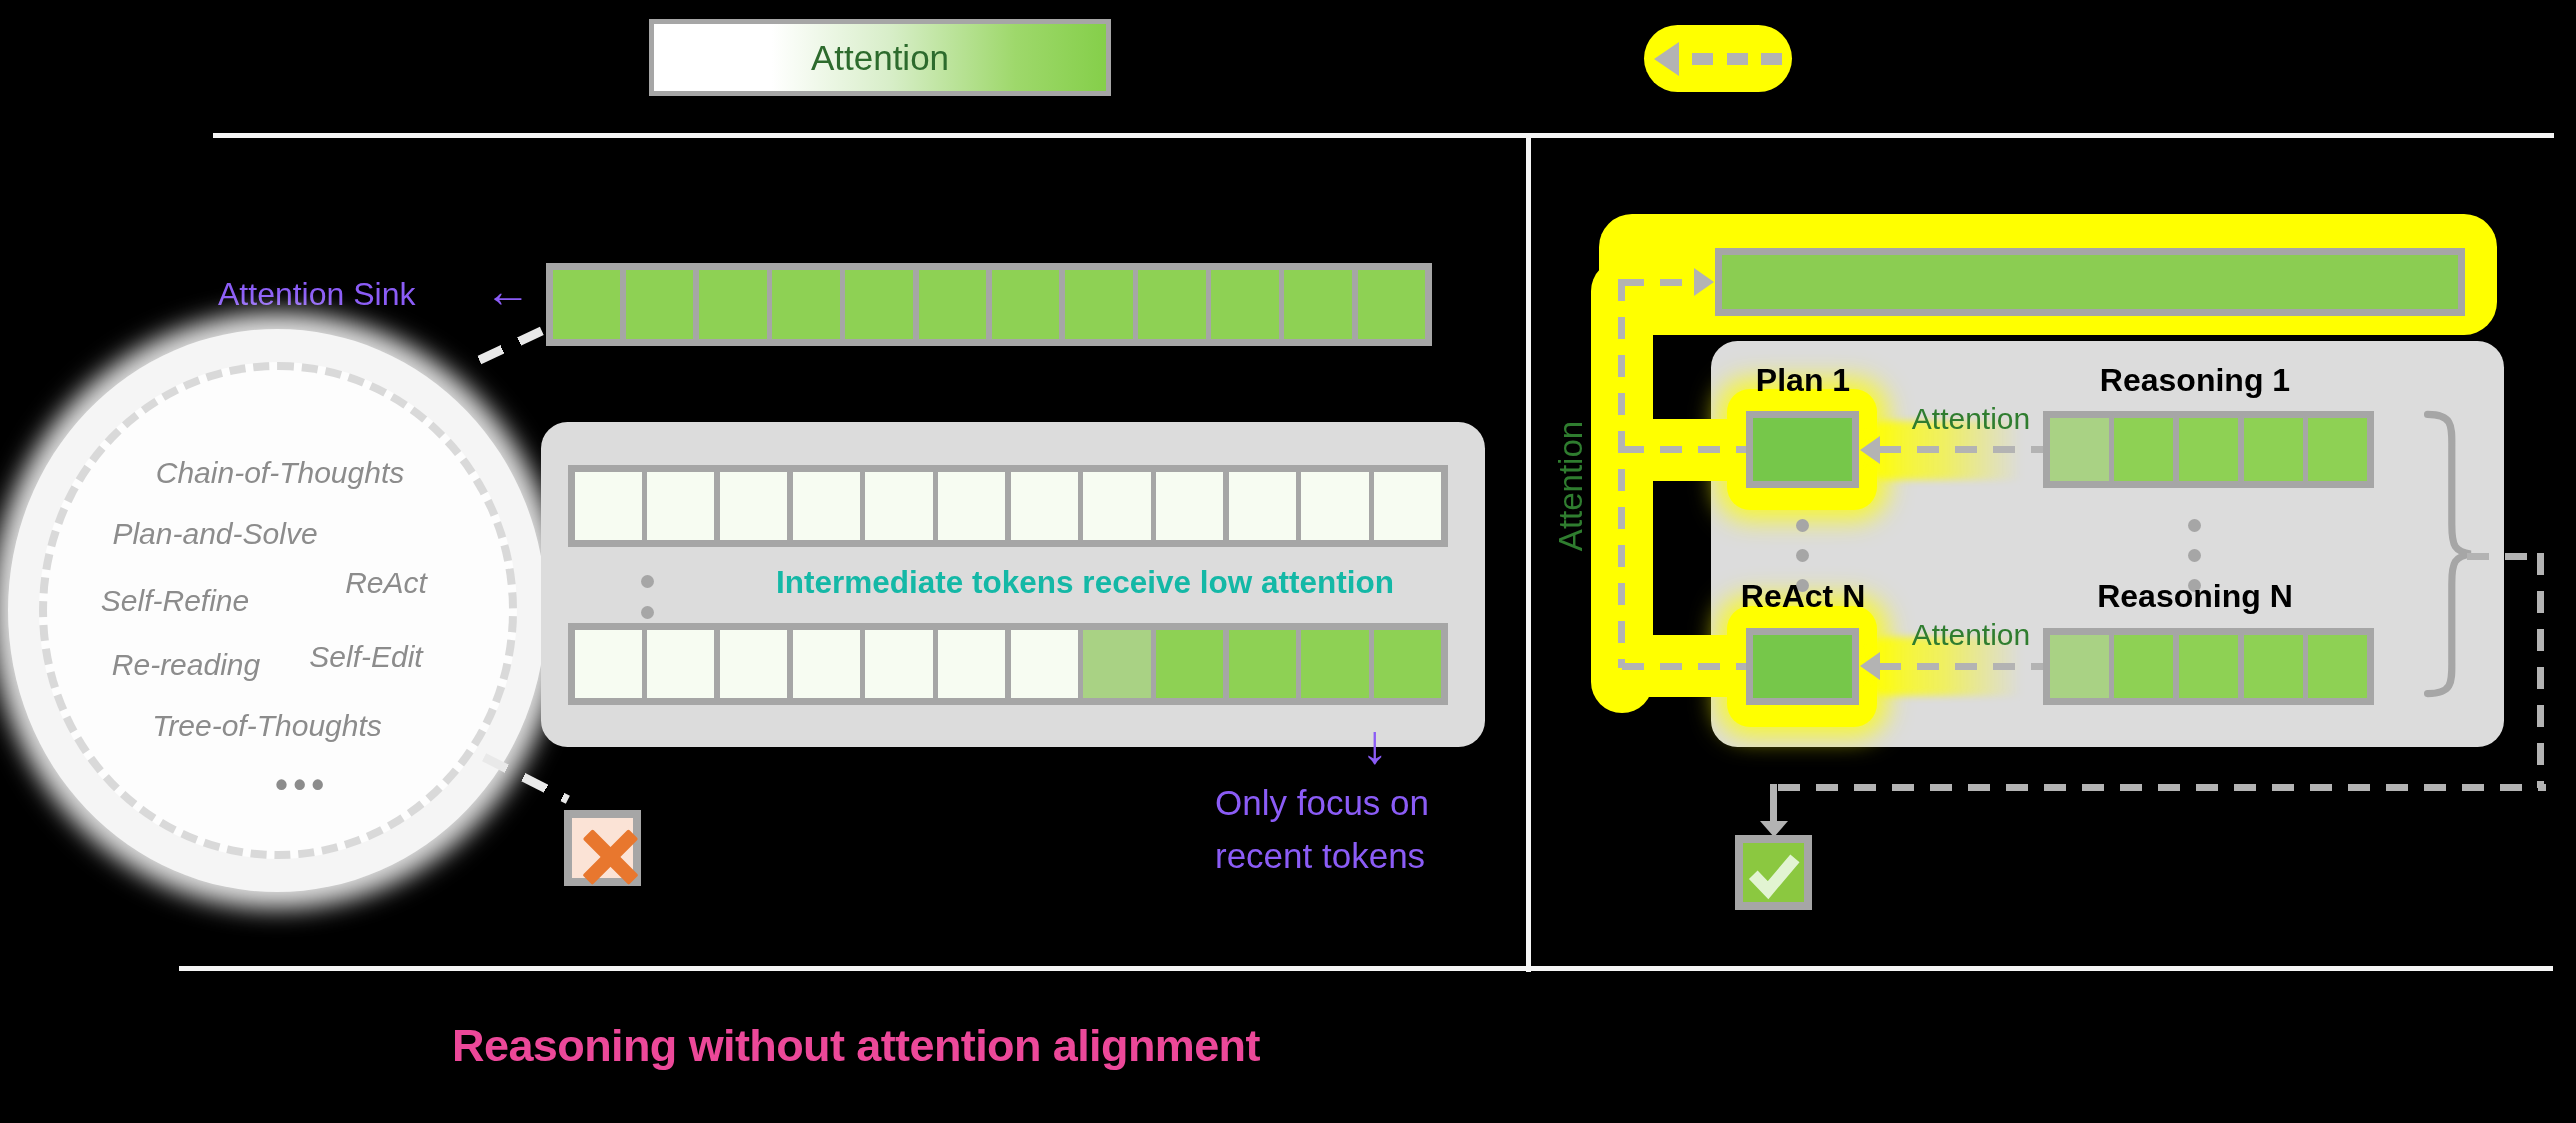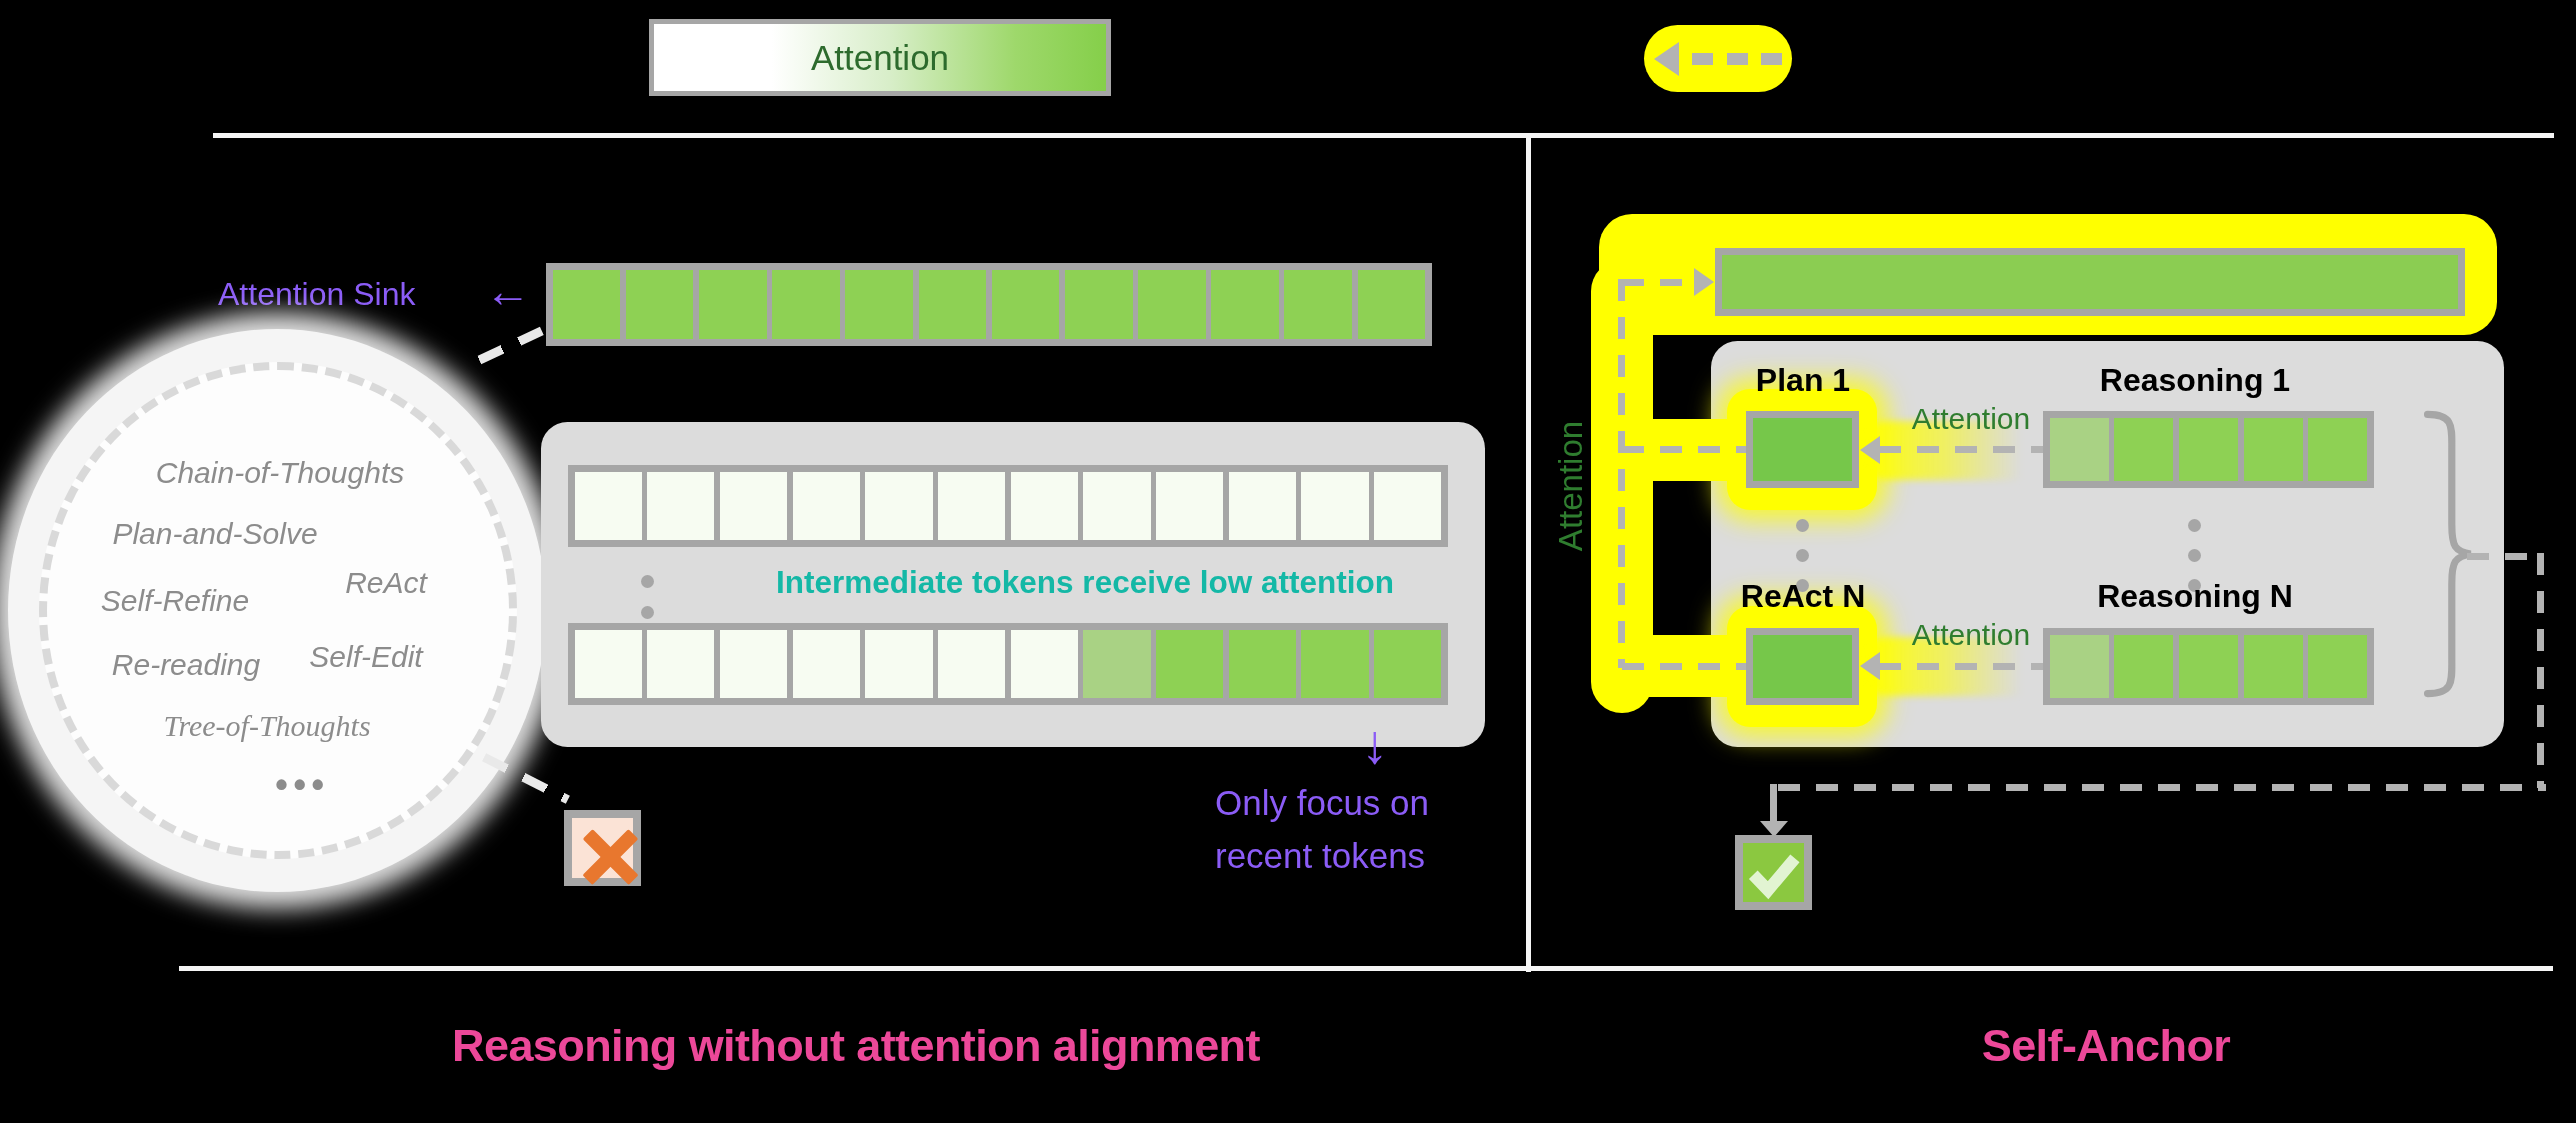--- a/index.html
+++ b/index.html
@@ -82,21 +82,21 @@
     </div>
 
   <div class="abs cloud-outer" style="left:8.3px;top:329px;"></div>
   <div class="abs cloud-ring" style="left:39px;top:362px;"></div>
   <div class="abs cloud-item" style="left:280px;top:473px;">Chain-of-Thoughts</div>
   <div class="abs cloud-item" style="left:215px;top:534px;">Plan-and-Solve</div>
   <div class="abs cloud-item" style="left:175px;top:601px;">Self-Refine</div>
   <div class="abs cloud-item" style="left:386px;top:583px;">ReAct</div>
   <div class="abs cloud-item" style="left:186px;top:665px;">Re-reading</div>
   <div class="abs cloud-item" style="left:366px;top:657px;">Self-Edit</div>
-  <div class="abs cloud-item" style="left:267px;top:726px;font-family:Liberation Serif, serif;">Tree-of-Thoughts</div>
+  <div class="abs cloud-item" style="left:267px;top:726px;">Tree-of-Thoughts</div>
   <div class="abs cloud-item dots-item" style="left:302px;top:785px;">•••</div>
 
   <div class="abs dash-h light" style="left:476px;top:341px;width:69px;transform:rotate(-25deg);"></div>
   <div class="abs dash-h light" style="left:479px;top:774px;width:94px;transform:rotate(27deg);"></div>
 
   <div class="abs graybox" style="left:541px;top:422px;width:944px;height:325px;"></div>
   <div class="abs token-row" style="left:568px;top:465px;width:880px;height:82px;">
       <div style="background: rgb(247, 252, 242);"></div>
       <div style="background: rgb(247, 252, 242);"></div>
       <div style="background: rgb(247, 252, 242);"></div>
@@ -217,16 +217,15 @@
   <div class="abs dash-v" style="left:1770px;top:784px;height:25.4px;"></div>
   <div class="abs" style="left:1770px;top:805px;width:7.2px;height:16.6px;background:#b3b3b3;"></div>
   <div class="abs tri-down" style="left:1760px;top:821px;"></div>
 
   <div class="abs" style="left: 1735px; top: 835px; width: 77px; height: 75px; border: 8.8px solid rgb(166, 166, 166); box-sizing: border-box; background: rgb(139, 200, 64);">
     <svg width="60" height="57" viewBox="0 0 108 104">
       <polyline points="18,58 45,86 94,28" fill="none" stroke="#e2f4d2" stroke-width="22"></polyline>
     </svg>
   </div>
 
-  <div class="abs title" style="left:1739px;top:1020px;width:734px;">Self-Anchor</div>
 
 </div>
 
 
 </body></html>

